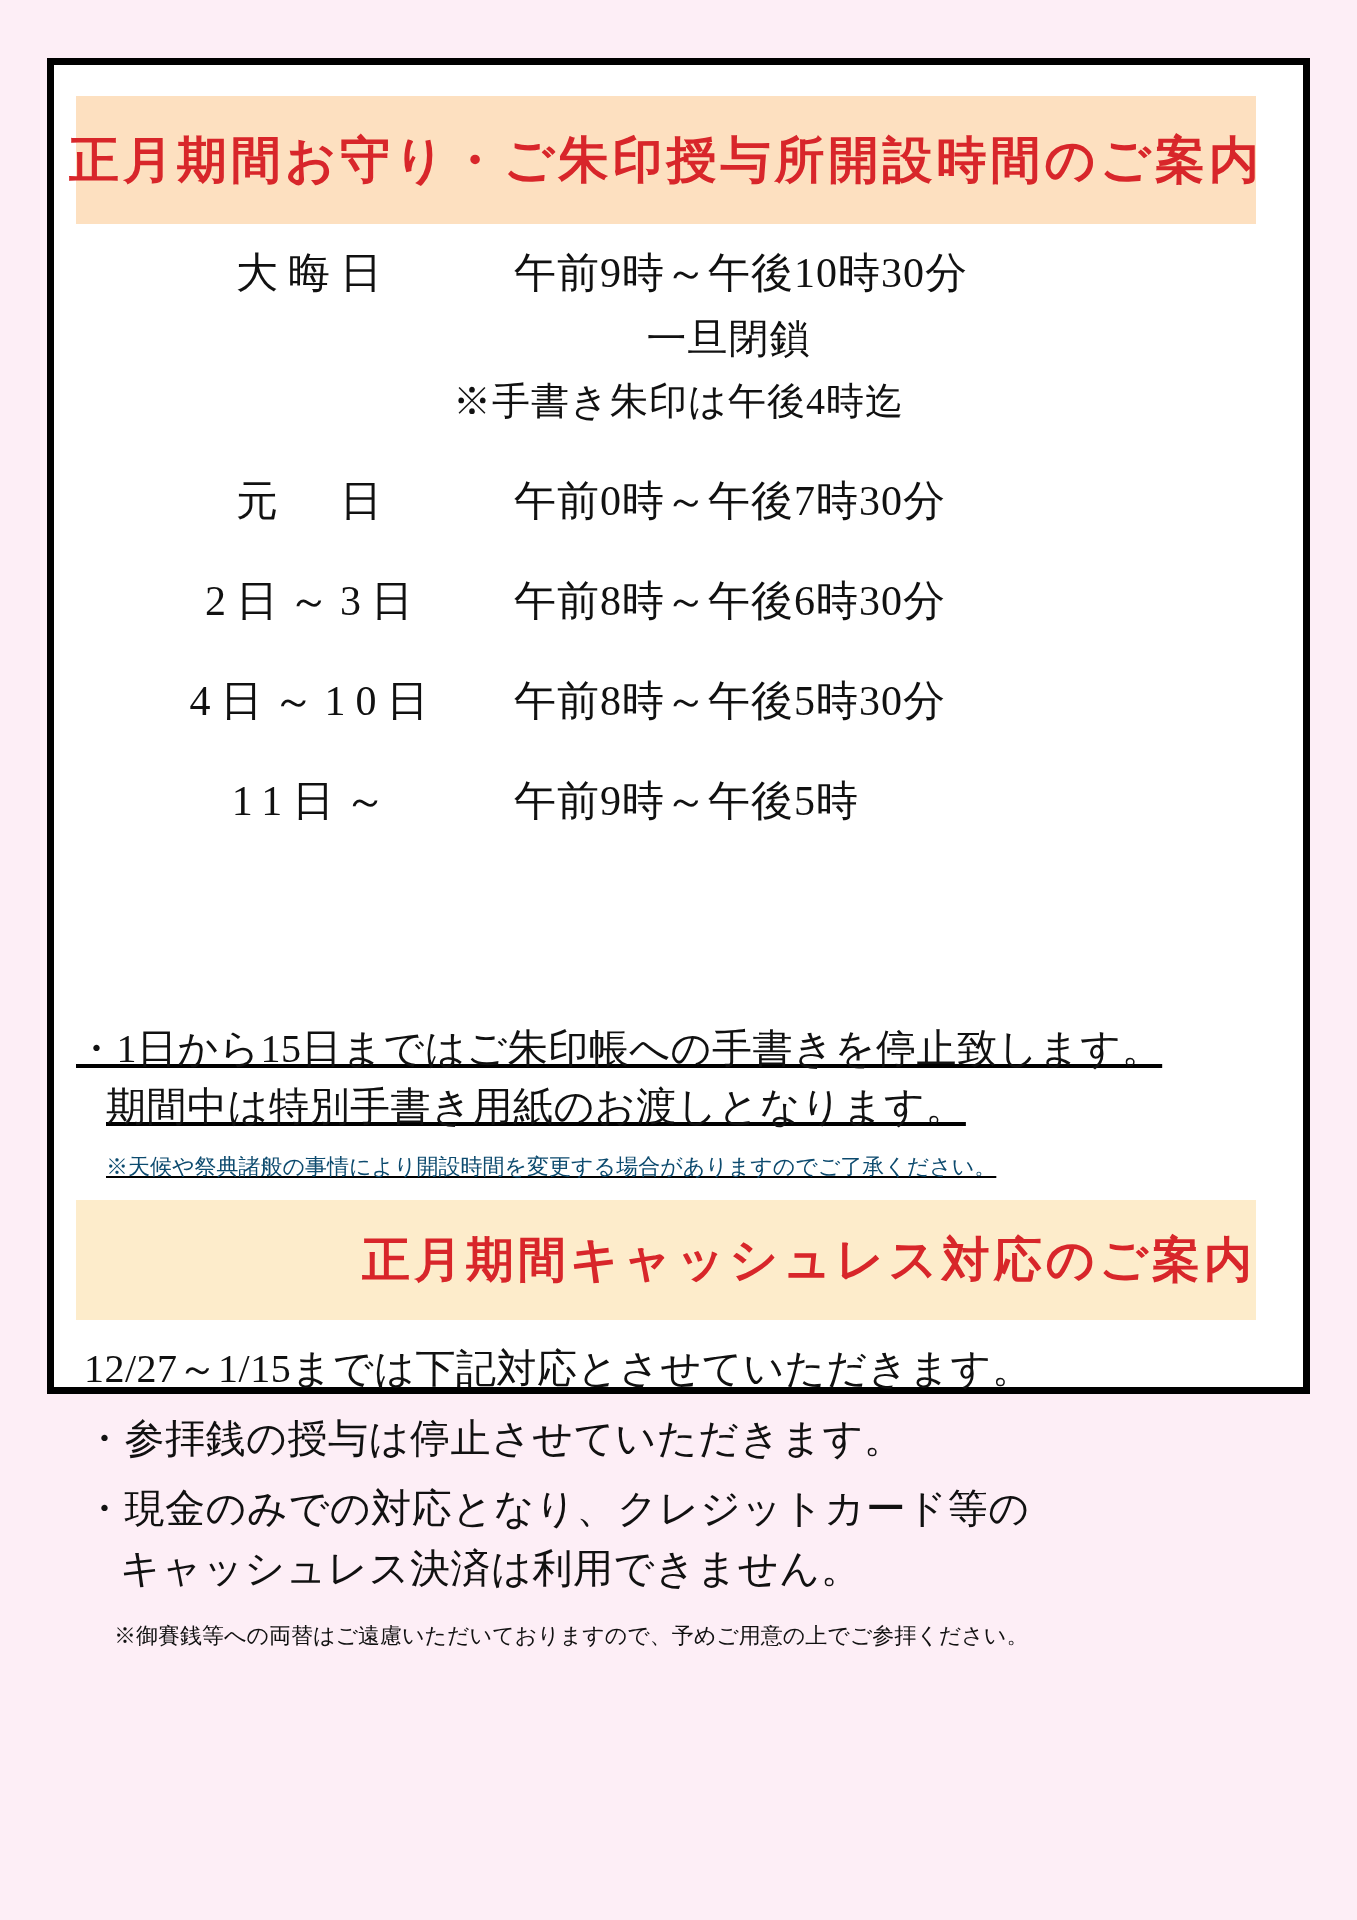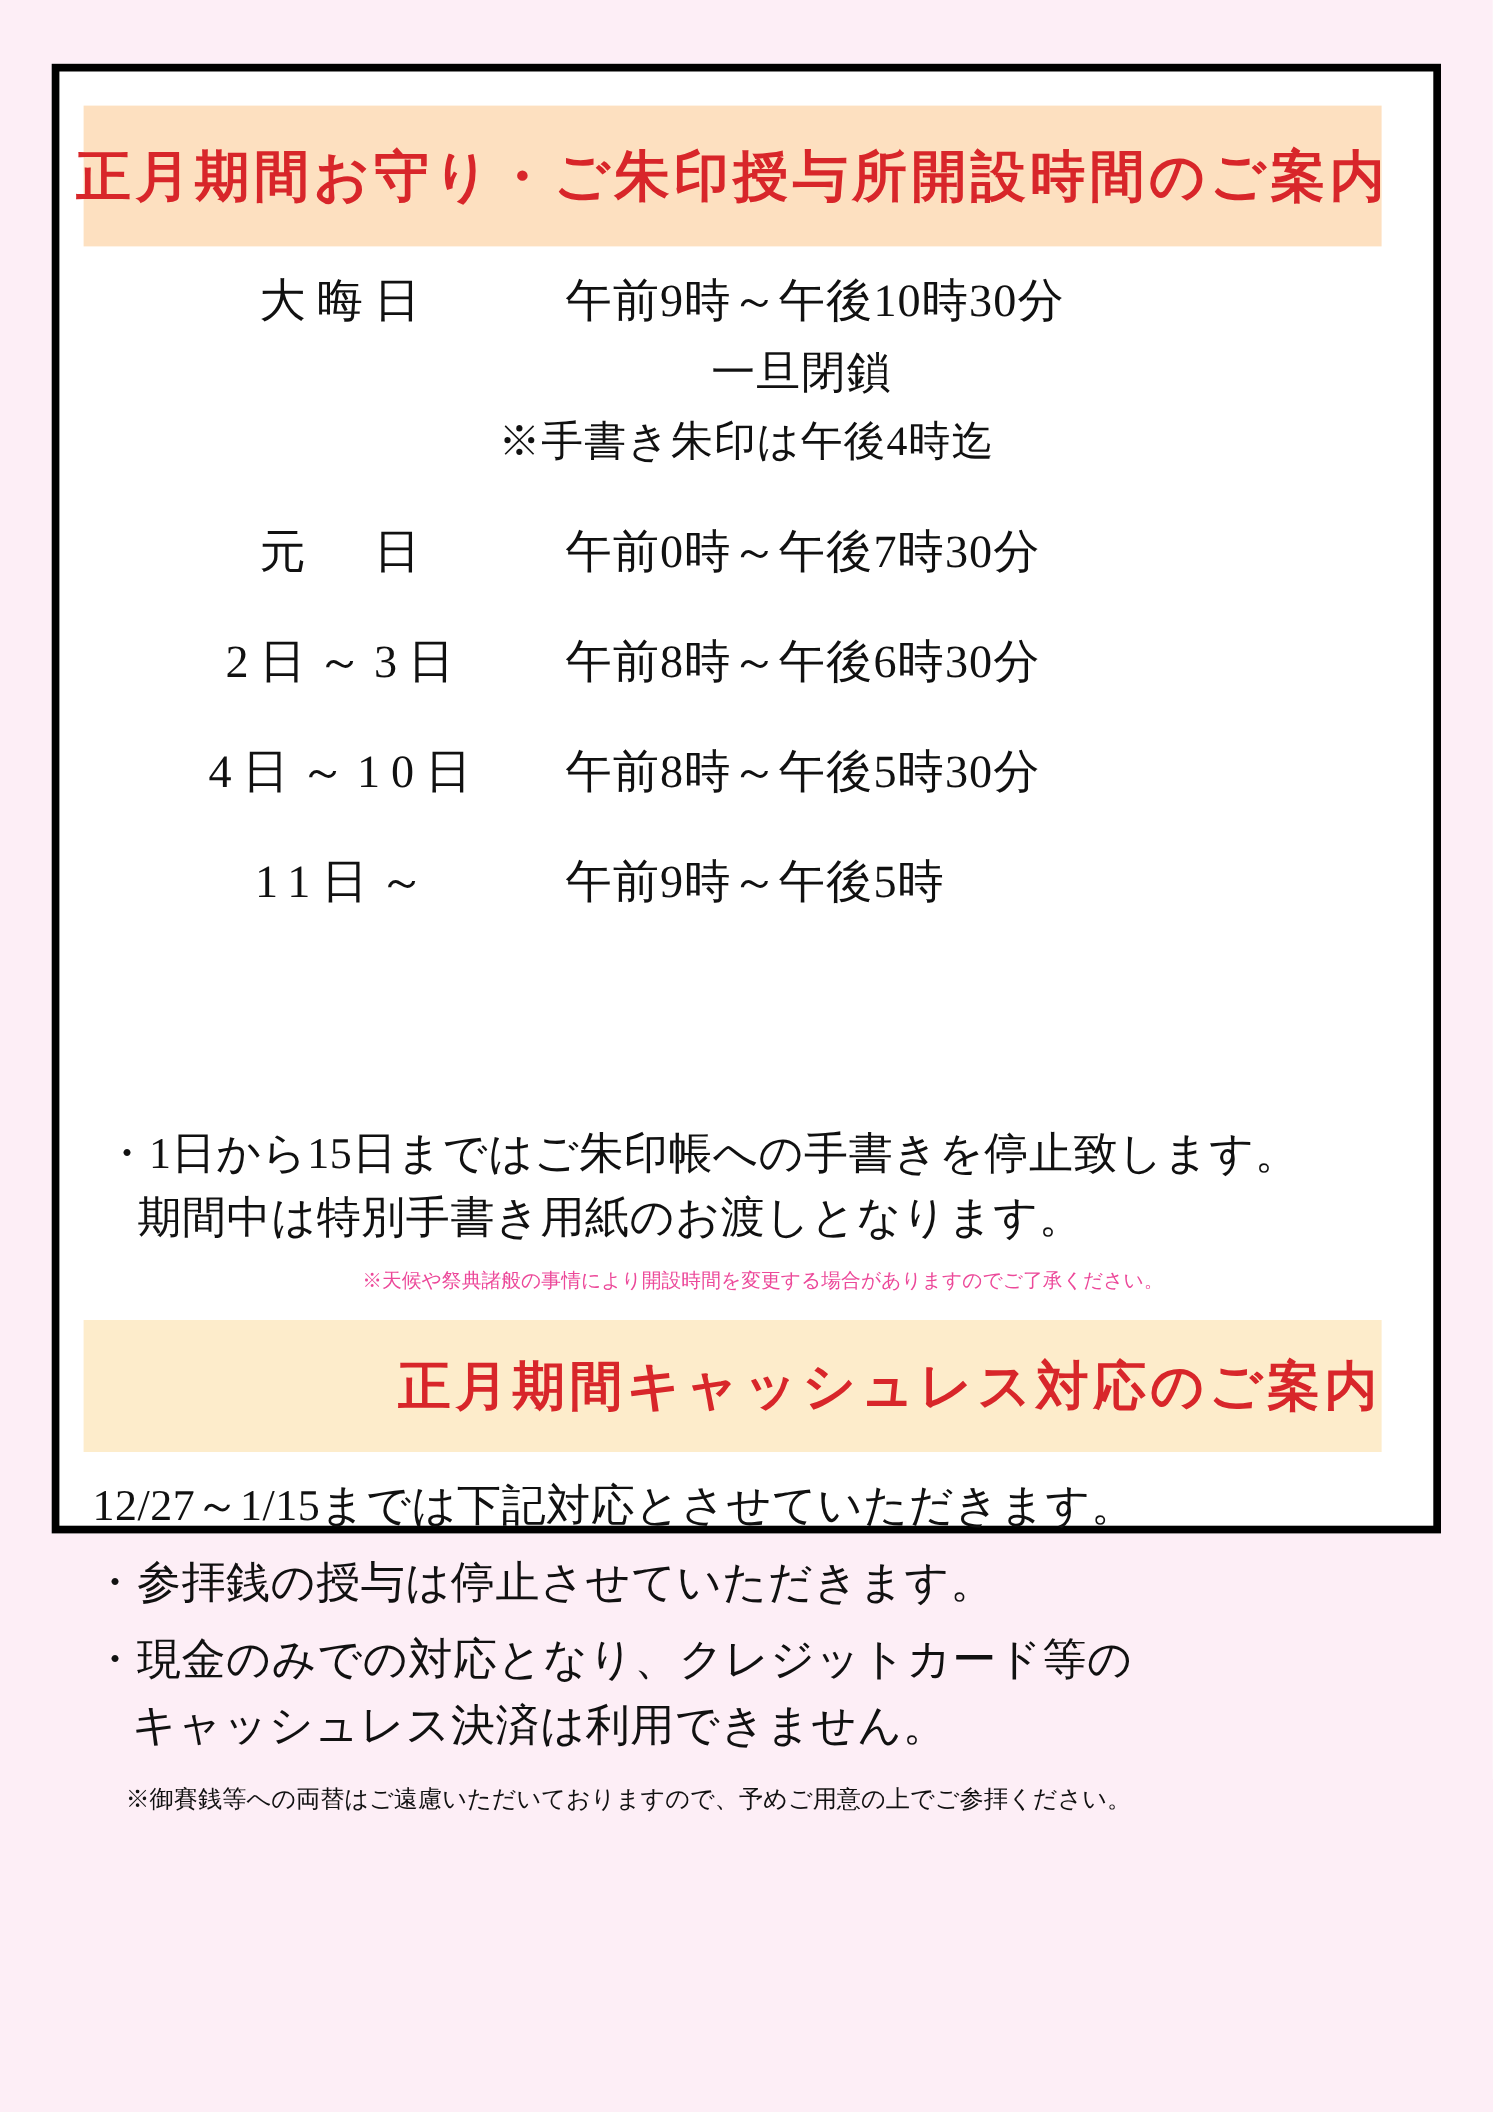--- a/index.html
+++ b/index.html
@@ -105,36 +105,36 @@
   .gap-lg { height: 46px; }
   .gap-md { height: 34px; }
 
   
   .notes {
     position: absolute;
     left: 0;
     top: 955px;
     width: 100%;
     box-sizing: border-box;
-    padding: 0 41px;
+    padding: 0 22px;
+    text-decoration: underline;
   }
   .note-big {
     font-size: 40px;
     color: #111;
     line-height: 1.45;
     letter-spacing: 0.5px;
   }
   .note-big .indent { display: block; margin-left: 30px; }
   .note-small {
     margin-top: 16px;
-    font-size: 18px;
-    color: #ec4899;
+    font-size: 22px;
+    color: #0c4a6e;
     letter-spacing: 0px;
     padding-left: 30px;
-    text-align: center;
   }
 
   
   .band-2 {
     position: absolute;
     left: 22px;
     top: 1135px;
     width: 1180px;
     height: 120px;
     background: #fdeccb;

